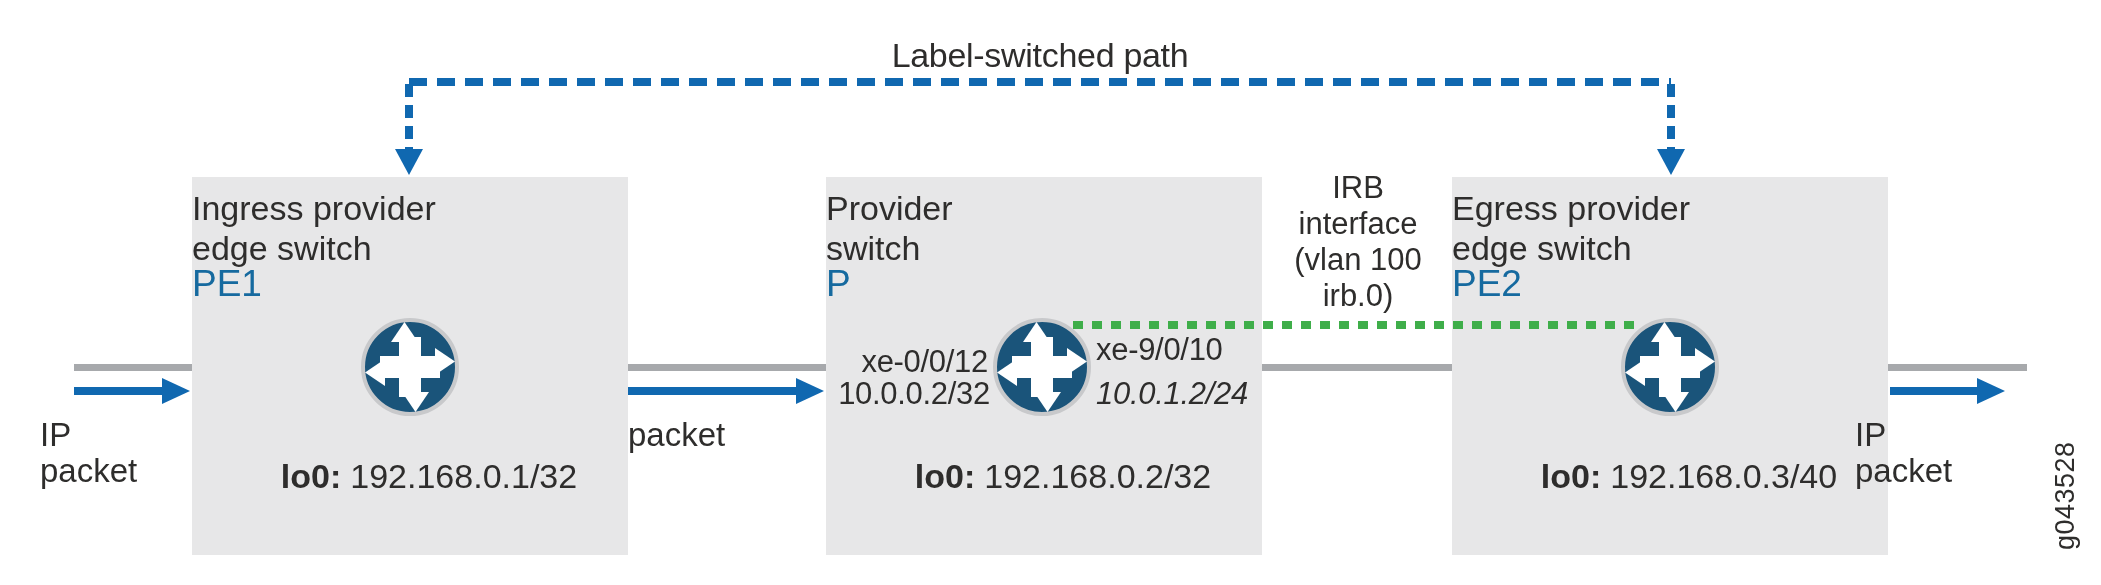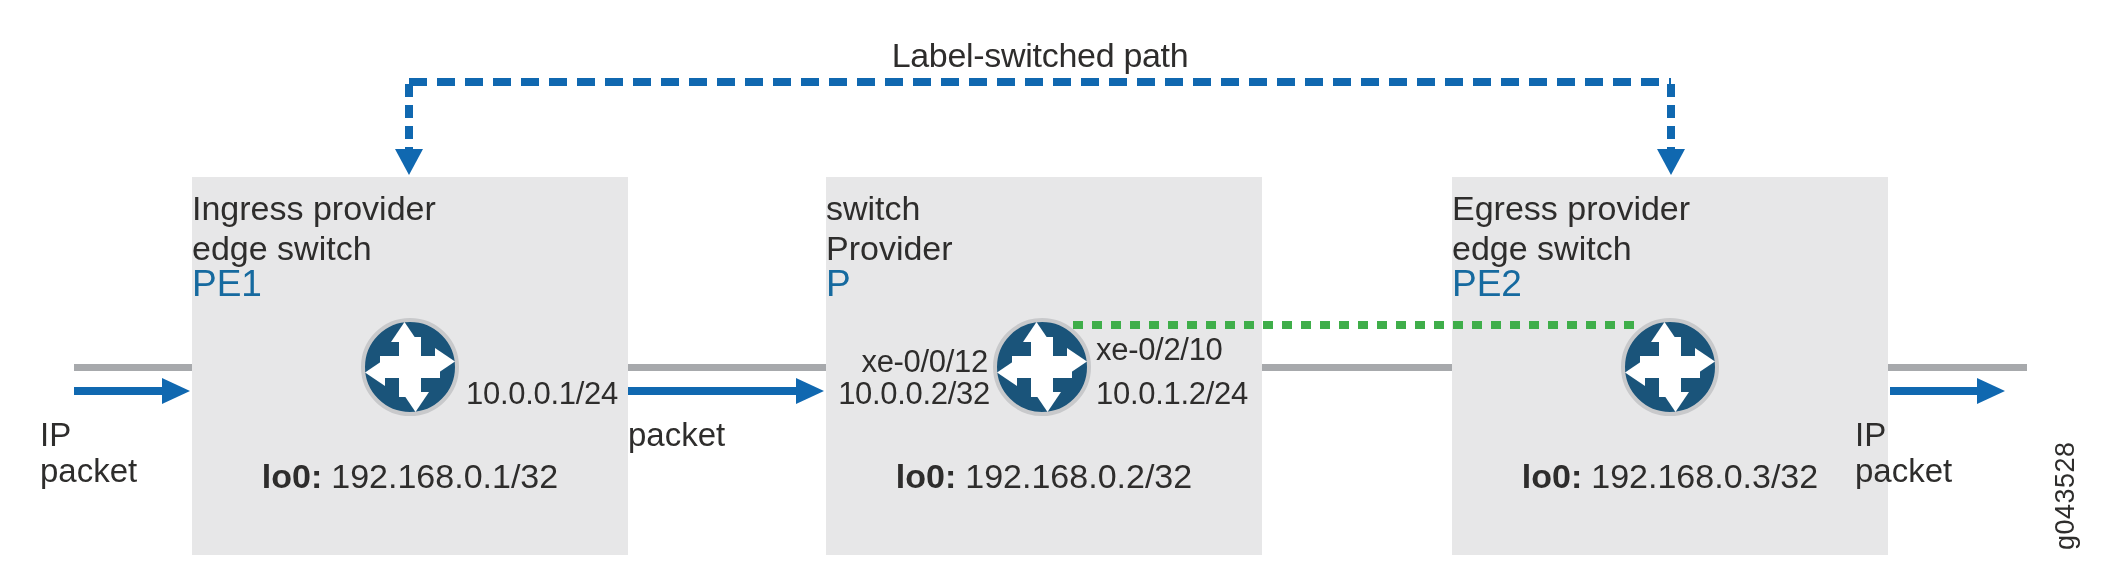--- a/index.html
+++ b/index.html
@@ -25,34 +25,34 @@
 
   
   .wire{left:74px;top:364px;width:1953px;height:7px;background:#a7a9ac;}
 
   
   .box{top:177px;width:436px;height:378px;background:#e7e7e8;}
   .box.b1{left:192px;} .box.b2{left:826px;} .box.b3{left:1452px;}
 
   .role{left:0;top:11px;width:436px;text-align:left;font-size:34px;line-height:40px;}
   .devname{left:0;top:86px;width:436px;text-align:left;font-size:37px;color:#166a9f;}
-  .lo0{left:0;top:280px;width:436px;text-align:center;font-size:34px;}
+  .lo0{left:0;top:280px;width:436px;text-align:center;font-size:34px;padding-left:19px;}
   .lo0 .b{font-weight:bold;margin-right:9px;}
 
   
   .router{width:104px;height:104px;top:315px;}
   .router.i1{left:358px;} .router.i2{left:990px;} .router.i3{left:1618px;}
 
   
   .iflab{font-size:31px;letter-spacing:-0.3px;}
   .pe1-ip{left:462px;top:376px;width:160px;text-align:center;}
   .p-if-l{left:822px;top:344px;width:166px;text-align:right;}
   .p-if-r{left:1096px;top:332px;width:180px;text-align:left;}
   .p-ip-l{left:822px;top:376px;width:168px;text-align:right;}
-  .p-ip-r{left:1096px;top:376px;width:180px;text-align:left;}
+  .p-ip-r{left:1096px;top:376px;width:180px;text-align:left;font-style:italic;}
   .pe2-ip{left:1456px;top:376px;width:162px;text-align:right;}
 
   
   .irb{left:1262px;top:170px;width:192px;text-align:center;font-size:31px;line-height:36px;}
   .green-dot{left:1073px;top:321px;width:567px;height:8px;
              background:repeating-linear-gradient(90deg,#3fae4a 0 10px,transparent 10px 19px);}
 
   
   .shaft{height:8px;background:#1068b0;top:387px;}
   .shaft.a1{left:74px;width:88px;} .shaft.a2{left:628px;width:168px;} .shaft.a3{left:1890px;width:87px;}
@@ -87,46 +87,51 @@
       <div>edge switch</div>
     </div>
     <div class="abs devname">PE1</div>
     <div class="abs lo0">
       <span class="b">lo0:</span><span>192.168.0.1/32</span>
     </div>
   </div>
 
   <div class="abs box b2">
     <div class="abs role">
+      <div>Provider</div>
       <div>switch</div>
-      <div>Provider</div>
     </div>
     <div class="abs devname">P</div>
     <div class="abs lo0">
       <span class="b">lo0:</span><span>192.168.0.2/32</span>
     </div>
   </div>
 
   <div class="abs box b3">
     <div class="abs role">
       <div>Egress provider</div>
       <div>edge switch</div>
     </div>
     <div class="abs devname">PE2</div>
     <div class="abs lo0">
-      <span class="b">lo0:</span><span>192.168.0.3/32</span>
+      <span class="b">lo0:</span><span>192.168.0.3/40</span>
     </div>
   </div>
 
-  <div class="abs iflab pe1-ip">10.0.0.1/24</div>
   <div class="abs iflab p-if-l">xe-0/0/12</div>
-  <div class="abs iflab p-if-r">xe-0/2/10</div>
+  <div class="abs iflab p-if-r">xe-9/0/10</div>
   <div class="abs iflab p-ip-l">10.0.0.2/32</div>
   <div class="abs iflab p-ip-r">10.0.1.2/24</div>
 
+  <div class="abs irb">
+    <div>IRB</div>
+    <div>interface</div>
+    <div>(vlan 100</div>
+    <div>irb.0)</div>
+  </div>
   <div class="abs green-dot"></div>
 
   <svg class="abs router i1" viewBox="0 0 104 104">
     <circle cx="52" cy="52" r="47" fill="#1a547a" stroke="#c8c9cb" stroke-width="4"></circle>
     <g fill="#ffffff">
       <rect x="41" y="22" width="22" height="60"></rect>
       <rect x="22" y="41" width="60" height="22"></rect>
       <polygon points="33,27 60,27 46.5,7"></polygon>
       <polygon points="44,77 71,77 57.5,97"></polygon>
       <polygon points="77,33 77,60 97,46.5"></polygon>

